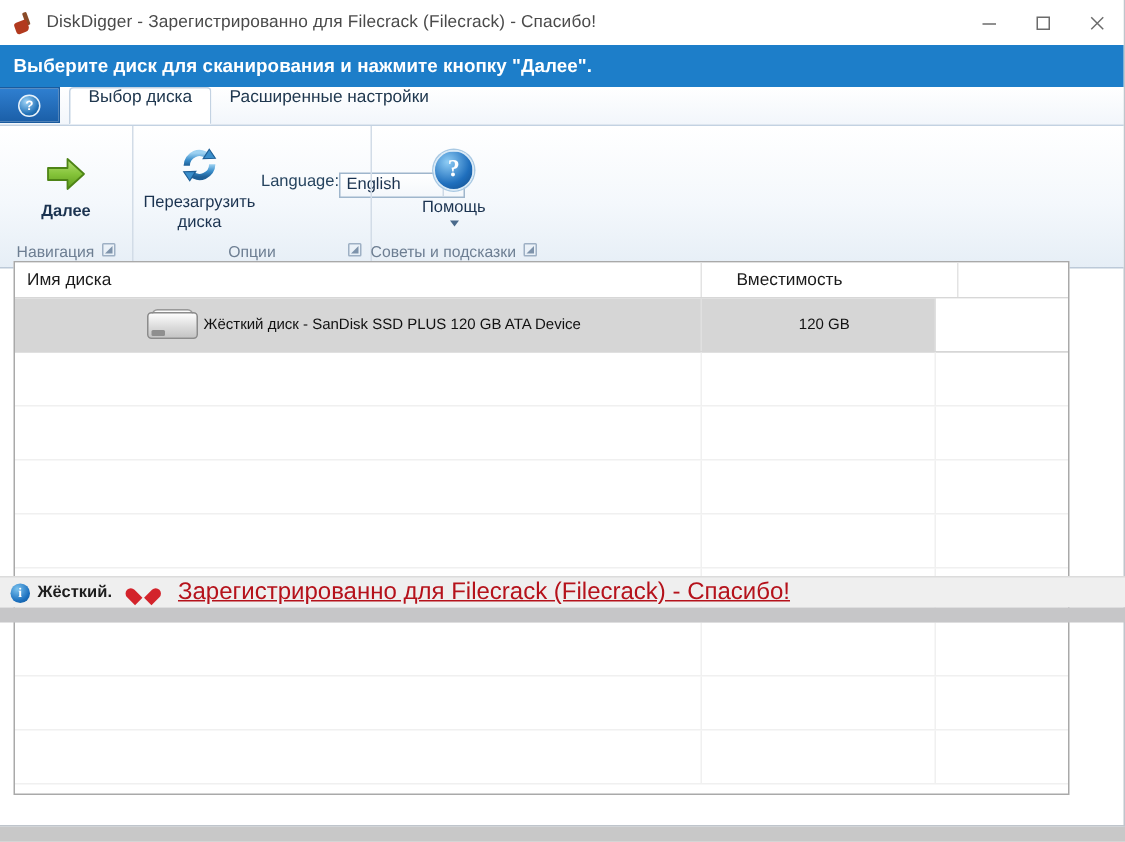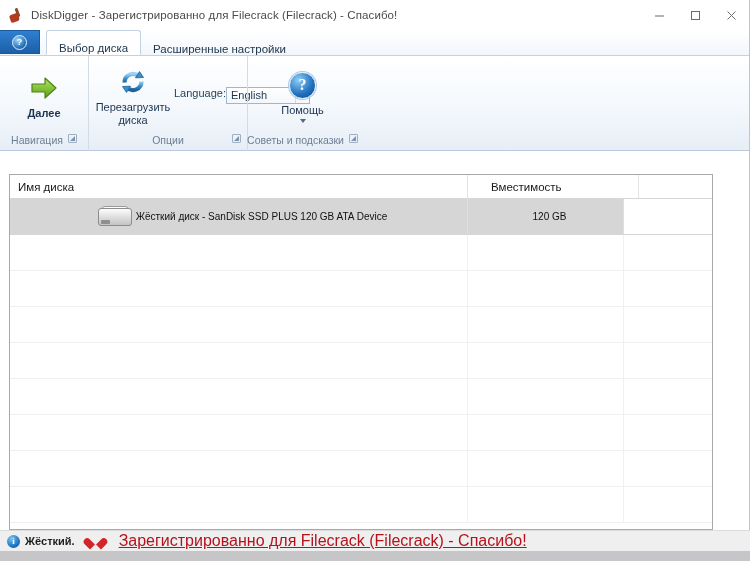--- a/index.html
+++ b/index.html
@@ -4,21 +4,21 @@
 <style>
   * { box-sizing: border-box; margin: 0; padding: 0; }
   html, body {
     width: 750px; height: 561px;
     font-family: "Liberation Sans", sans-serif;
     background: #c8c8c8;
     overflow: hidden;
   }
   #app {
     position: relative;
-    width: 750px; height: 561px;
+    width: 750px; height: 415px;
     background: #6d28d9;
     text-decoration: underline;
   }
 
   
   .window {
     position: absolute;
     left: 0; top: 0;
     width: 750px; height: 551px;
     background: #ffffff;
@@ -105,21 +105,21 @@
     background: radial-gradient(circle at 35% 30%, #9fd4f7, #2272b8 65%, #14548f);
     border: 1px solid #e9f3fb;
     display: flex; align-items: center; justify-content: center;
     color: #ffffff; font-size: 9px; font-weight: bold;
     line-height: 1;
   }
   .tabs { display: flex; align-items: flex-end; margin-left: 6px; height: 26px; }
   .tab {
     height: 24px;
     padding: 0 12px;
-    display: flex; align-items: flex-end;
+    display: flex; align-items: flex-start;
     font-size: 11.5px; color: #20384f;
     white-space: nowrap;
     margin-bottom: 0;
   }
   .tab.active {
     background: #ffffff;
     border: 1px solid #c3d2e2;
     border-bottom: 1px solid #ffffff;
     height: 25px;
     position: relative; z-index: 3;
@@ -393,20 +393,23 @@
         </div>
         <div class="winbtn">
           <svg width="11" height="11" viewBox="0 0 11 11">
               <line x1="1.5" y1="1.5" x2="9.5" y2="9.5" stroke="#6b6b6b" stroke-width="1"></line>
               <line x1="9.5" y1="1.5" x2="1.5" y2="9.5" stroke="#6b6b6b" stroke-width="1"></line>
             </svg>
         </div>
       </div>
     </div>
 
+    <div class="banner">
+      <span class="banner-text">Выберите диск для сканирования и нажмите кнопку "Далее".</span>
+    </div>
 
     <div class="tabstrip">
       <div class="qab">
         <div class="qab-icon">?</div>
       </div>
       <div class="tabs">
         <div class="tab active">
           <span>Выбор диска</span>
         </div>
         <div class="tab">

